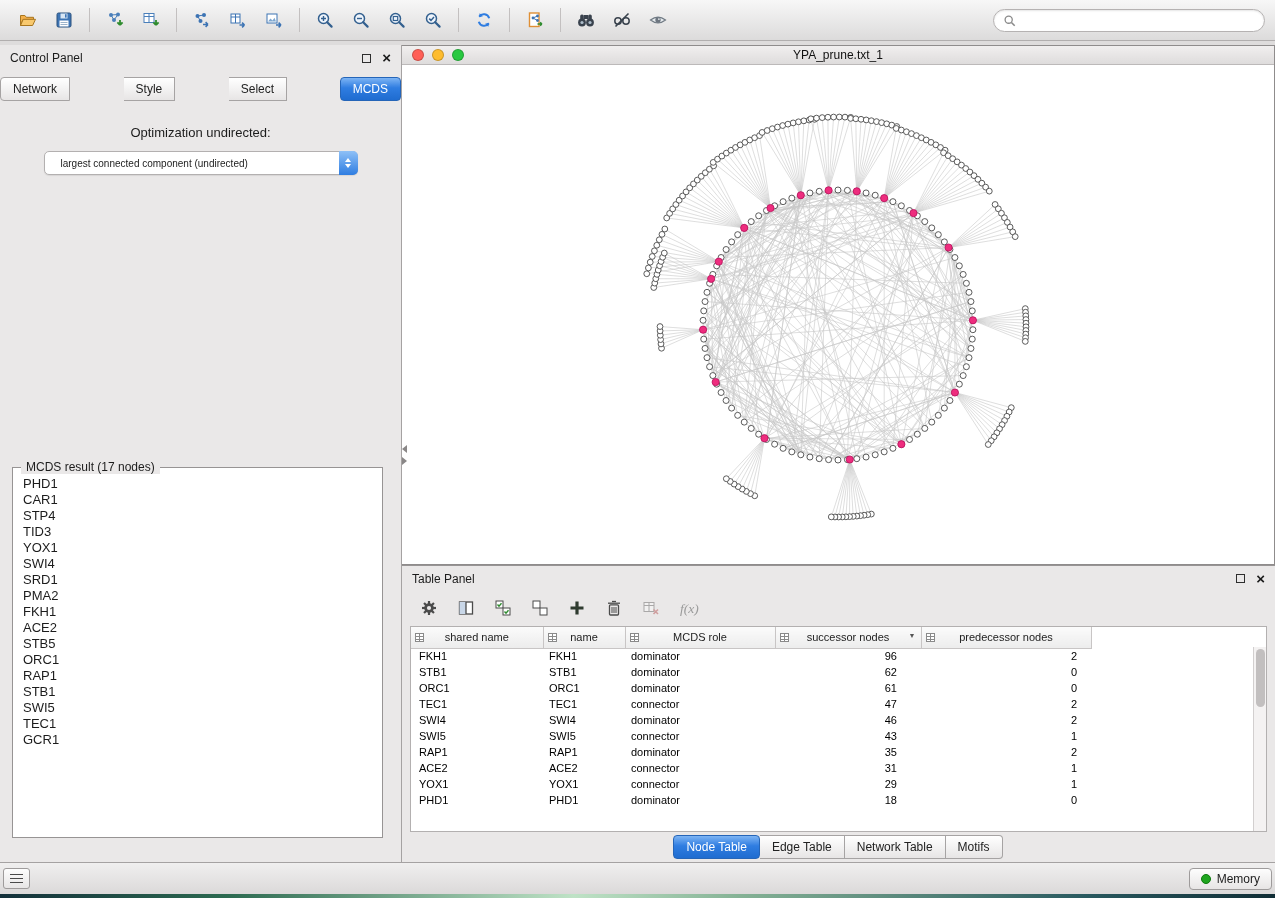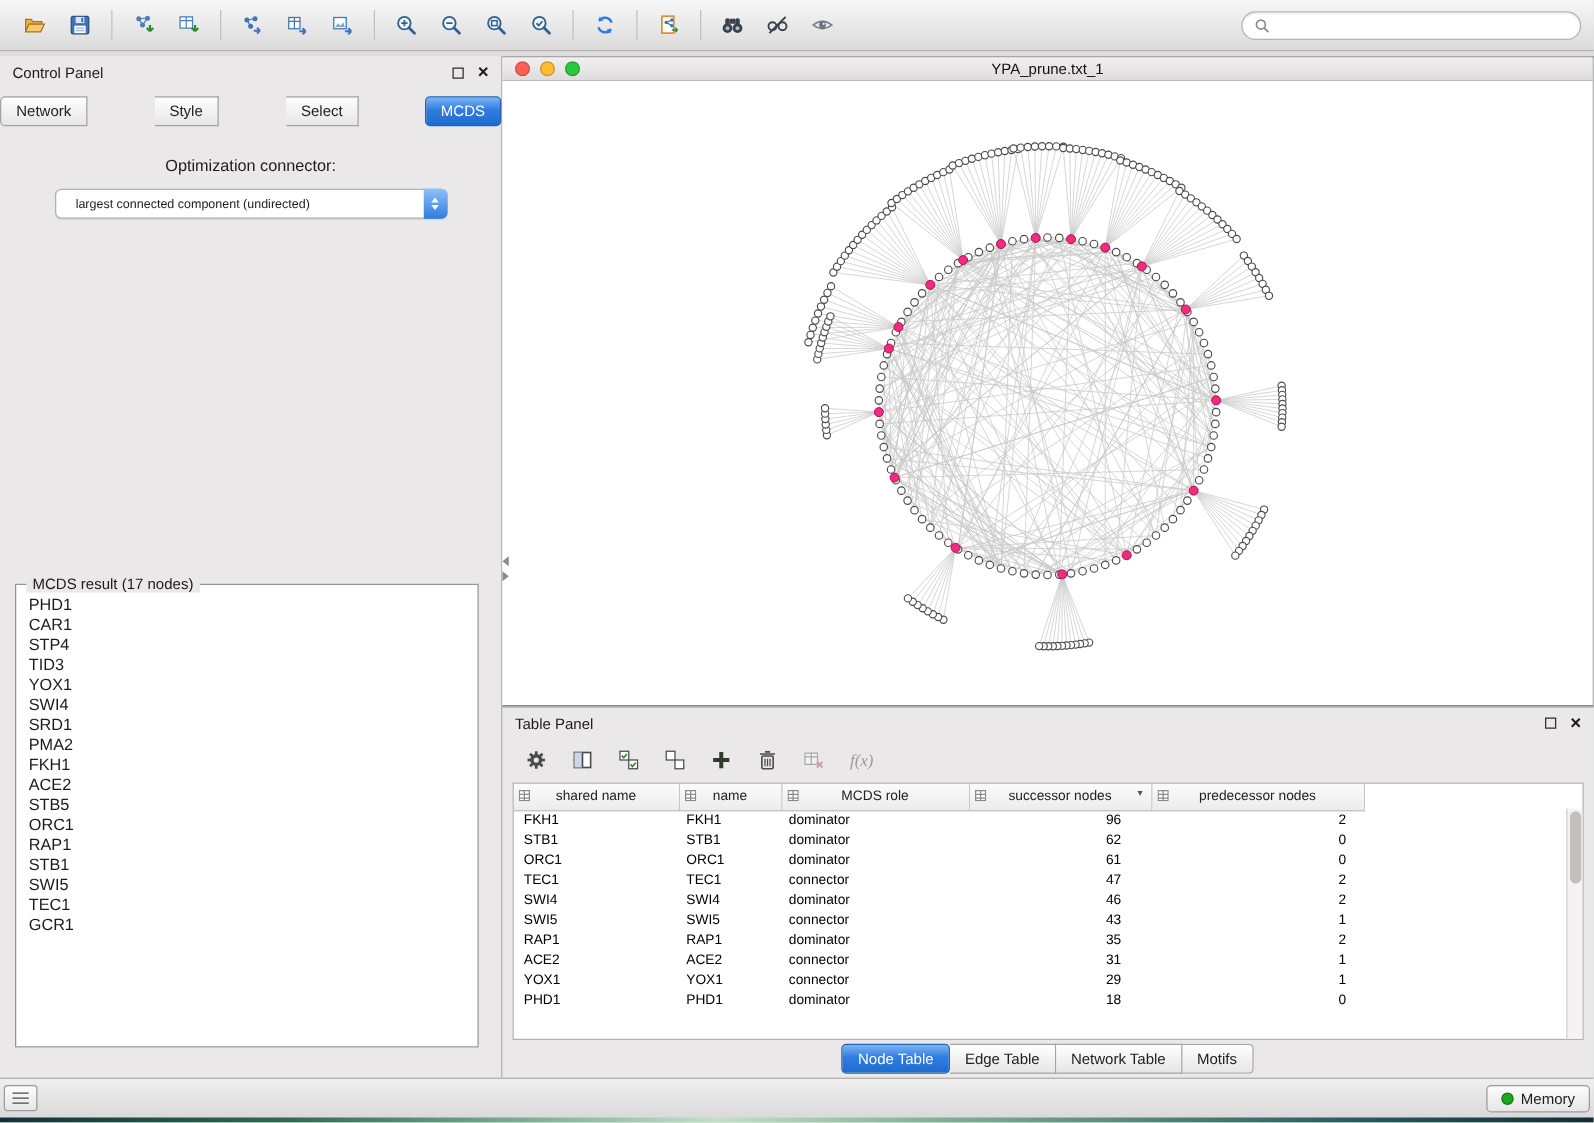--- a/index.html
+++ b/index.html
@@ -284,21 +284,21 @@
         <span class="win-sq"></span>
         <span class="win-x">×</span>
       </span>
     </div>
     <div class="seg cp-tabs">
         <div class="seg-btn">Network</div>
         <div class="seg-btn">Style</div>
         <div class="seg-btn">Select</div>
         <div class="seg-btn active">MCDS</div>
       </div>
-    <div class="cp-opt-label">Optimization connector:</div>
+    <div class="cp-opt-label">Optimization undirected:</div>
     <div class="combo">
       <span class="combo-value">largest connected component (undirected)</span>
       <span class="combo-stepper">
           <span class="arr-up"></span>
           <span class="arr-dn"></span>
         </span>
     </div>
     <div class="result-group">
       <span class="result-legend">MCDS result (17 nodes)</span>
       <div class="result-list">

